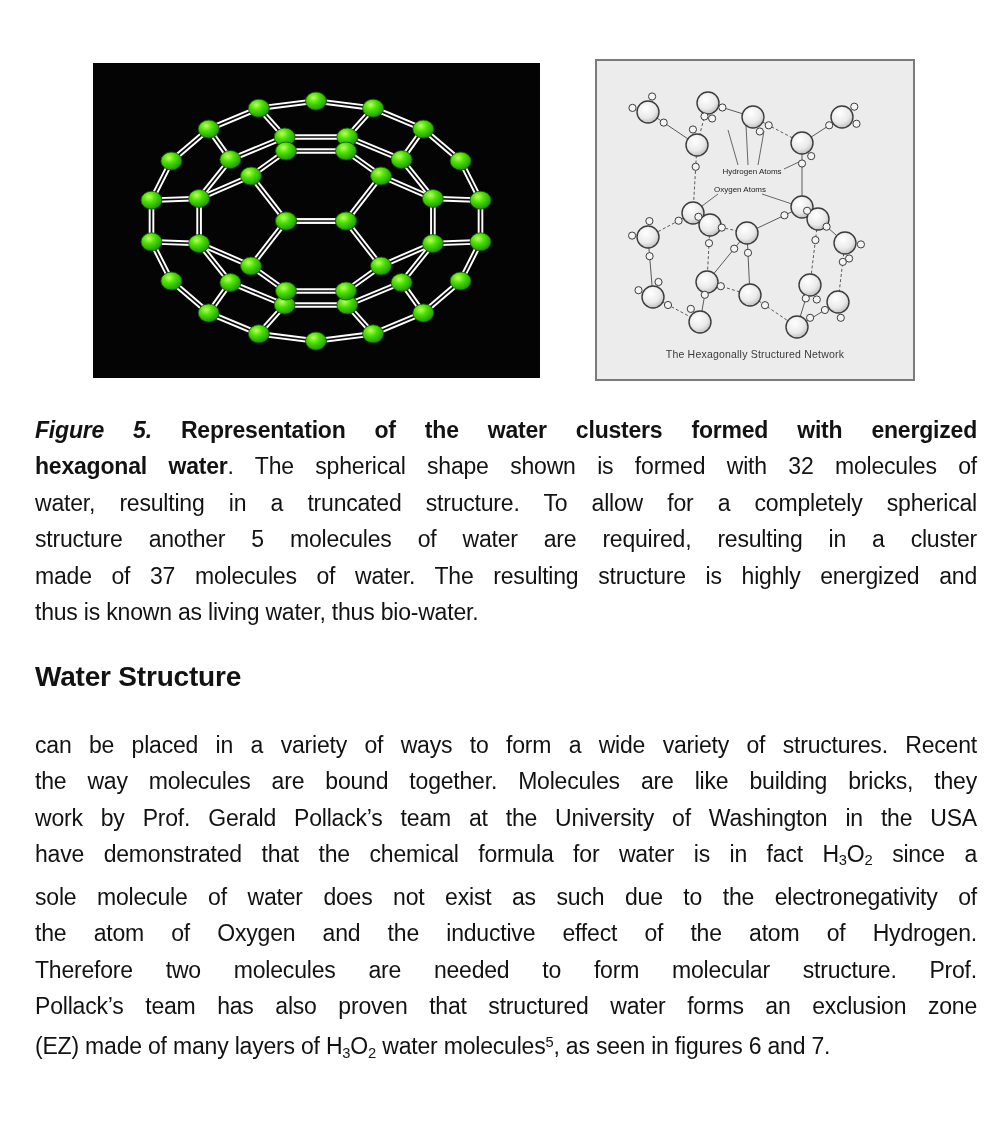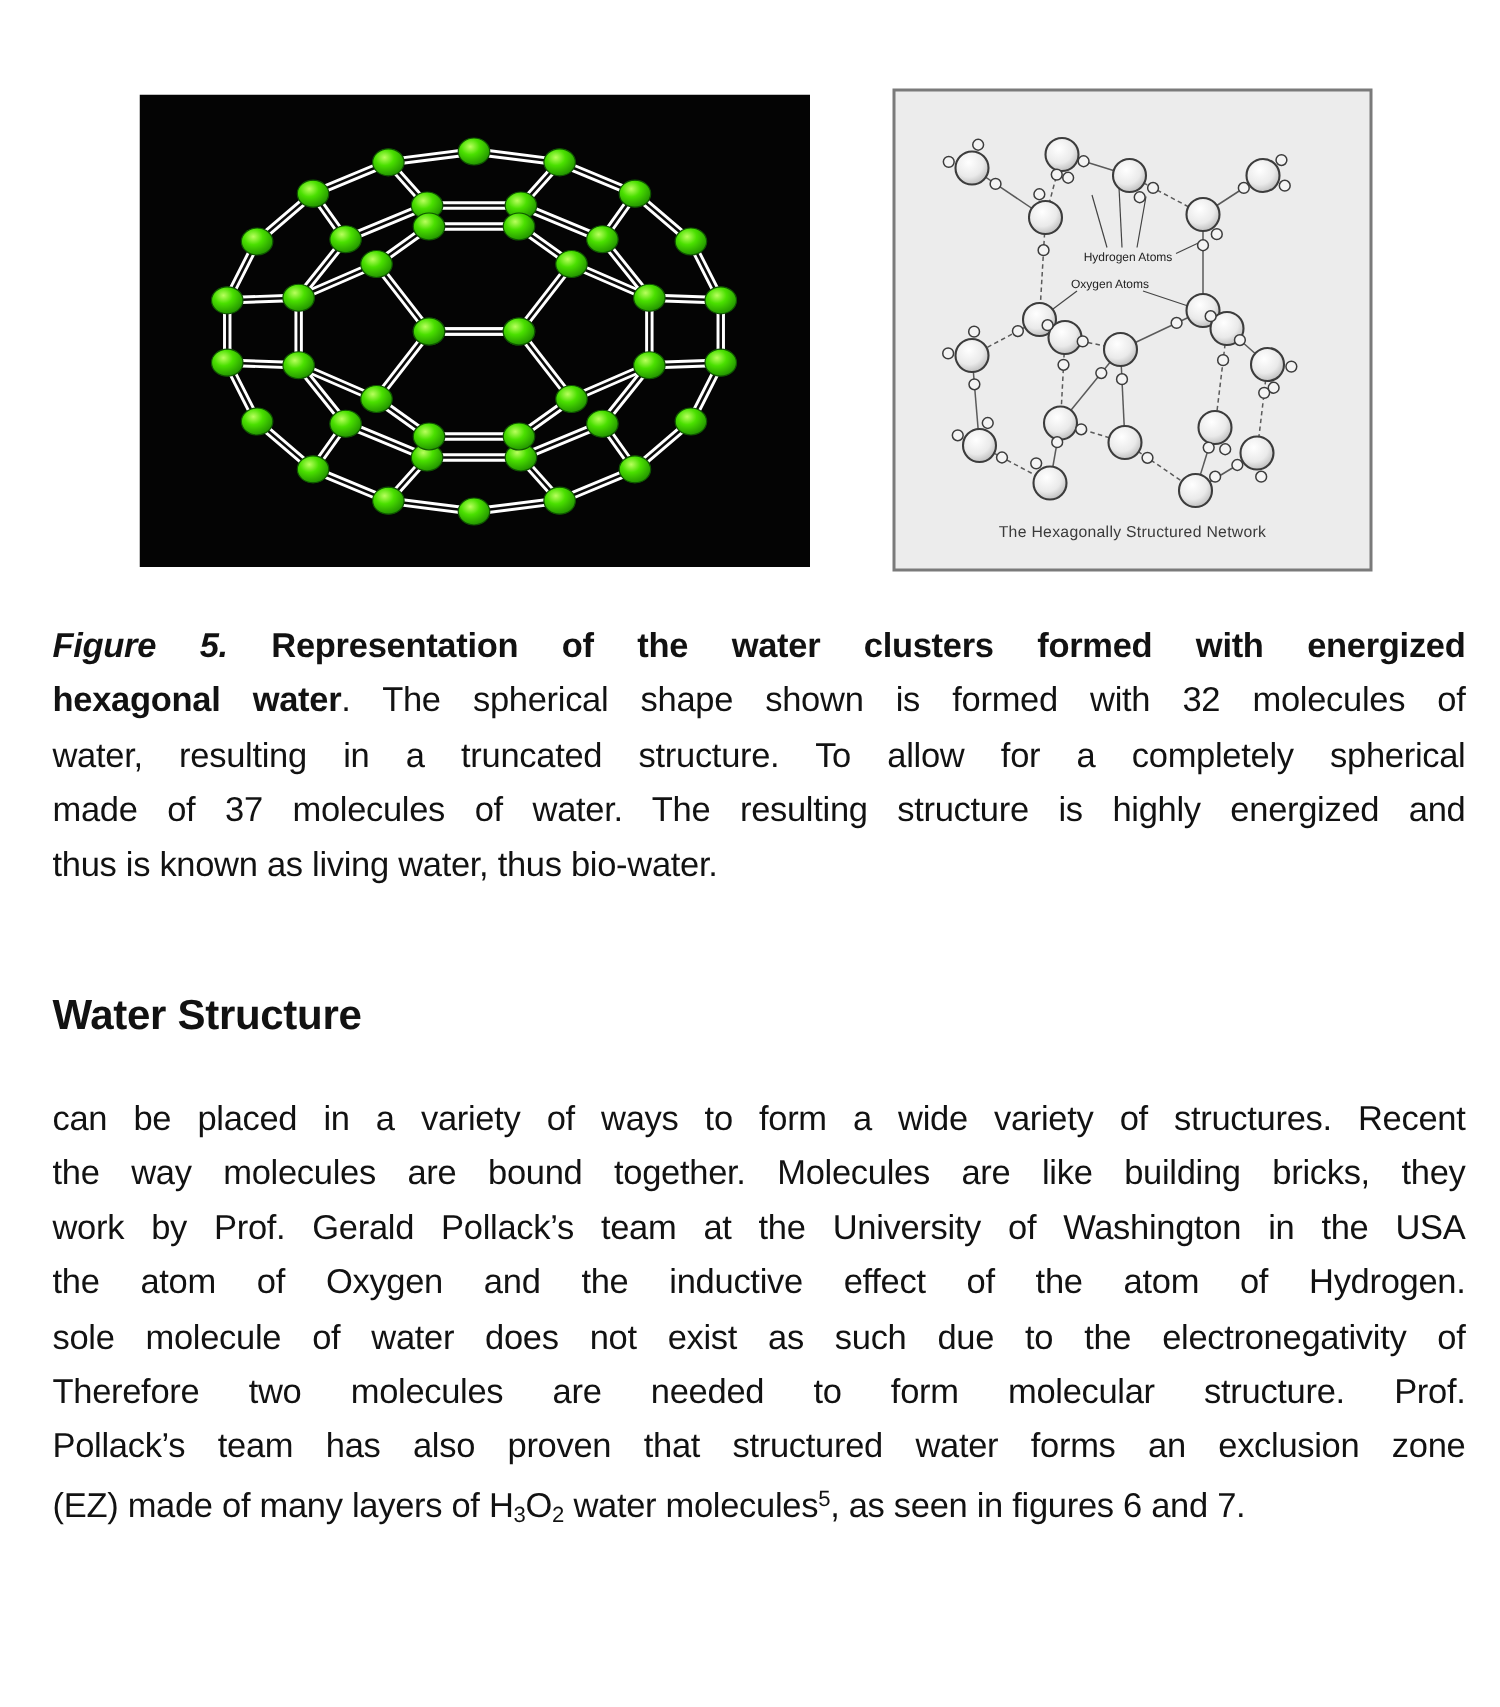--- a/index.html
+++ b/index.html
@@ -319,30 +319,32 @@
       </g>
     <text x="162" y="119" text-anchor="middle" class="nlabel">Hydrogen Atoms</text>
     <text x="150" y="137" text-anchor="middle" class="nlabel">Oxygen Atoms</text>
     <text x="165" y="303" text-anchor="middle" class="ncap">The Hexagonally Structured Network</text>
   </svg>
 
   <div id="caption-block" class="textcol caption" style="position:absolute;">
       <div class="tline"><span class="seg-bi">Figure 5. </span><span class="seg-b">Representation of the water clusters formed with energized</span></div>
       <div class="tline"><span class="seg-b">hexagonal water</span><span class="seg-r">. The spherical shape shown is formed with 32 molecules of</span></div>
       <div class="tline"><span class="seg-r">water, resulting in a truncated structure. To allow for a completely spherical</span></div>
+      <div class="tline"><span class="seg-r">structure another 5 molecules of water are required, resulting in a cluster</span></div>
       <div class="tline"><span class="seg-r">made of 37 molecules of water. The resulting structure is highly energized and</span></div>
       <div class="tline last"><span class="seg-r">thus is known as living water, thus bio-water.</span></div>
     </div>
 
   <div class="textcol heading" style="position:absolute;">Water Structure</div>
 
   <div id="body-block" class="textcol bodytext" style="position:absolute;">
       <div class="tline"><span class="seg-r">can be placed in a variety of ways to form a wide variety of structures. Recent</span></div>
       <div class="tline"><span class="seg-r">the way molecules are bound together. Molecules are like building bricks, they</span></div>
       <div class="tline"><span class="seg-r">work by Prof. Gerald Pollack’s team at the University of Washington in the USA</span></div>
+      <div class="tline"><span class="seg-r">have demonstrated that the chemical formula for water is in fact H</span><span class="seg-sub">3</span><span class="seg-r">O</span><span class="seg-sub">2</span><span class="seg-r"> since a</span></div>
+      <div class="tline"><span class="seg-r">sole molecule of water does not exist as such due to the electronegativity of</span></div>
       <div class="tline"><span class="seg-r">the atom of Oxygen and the inductive effect of the atom of Hydrogen.</span></div>
-      <div class="tline"><span class="seg-r">sole molecule of water does not exist as such due to the electronegativity of</span></div>
       <div class="tline"><span class="seg-r">Therefore two molecules are needed to form molecular structure. Prof.</span></div>
       <div class="tline"><span class="seg-r">Pollack’s team has also proven that structured water forms an exclusion zone</span></div>
       <div class="tline last"><span class="seg-r">(EZ) made of many layers of H</span><span class="seg-sub">3</span><span class="seg-r">O</span><span class="seg-sub">2</span><span class="seg-r"> water molecules</span><span class="seg-sup">5</span><span class="seg-r">, as seen in figures 6 and 7.</span></div>
     </div>
 
 </div>
 
 </body></html>

